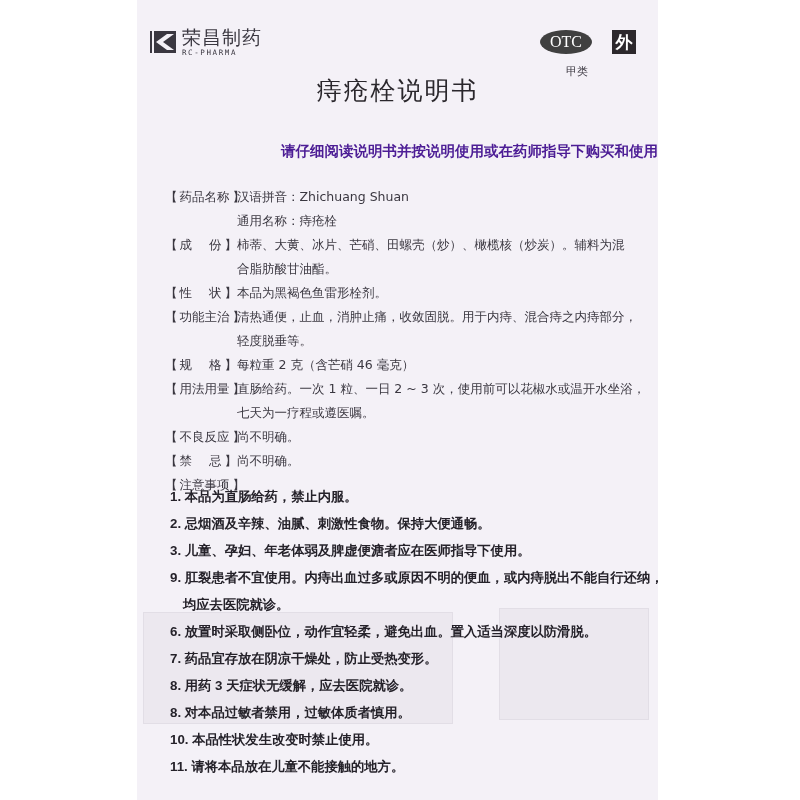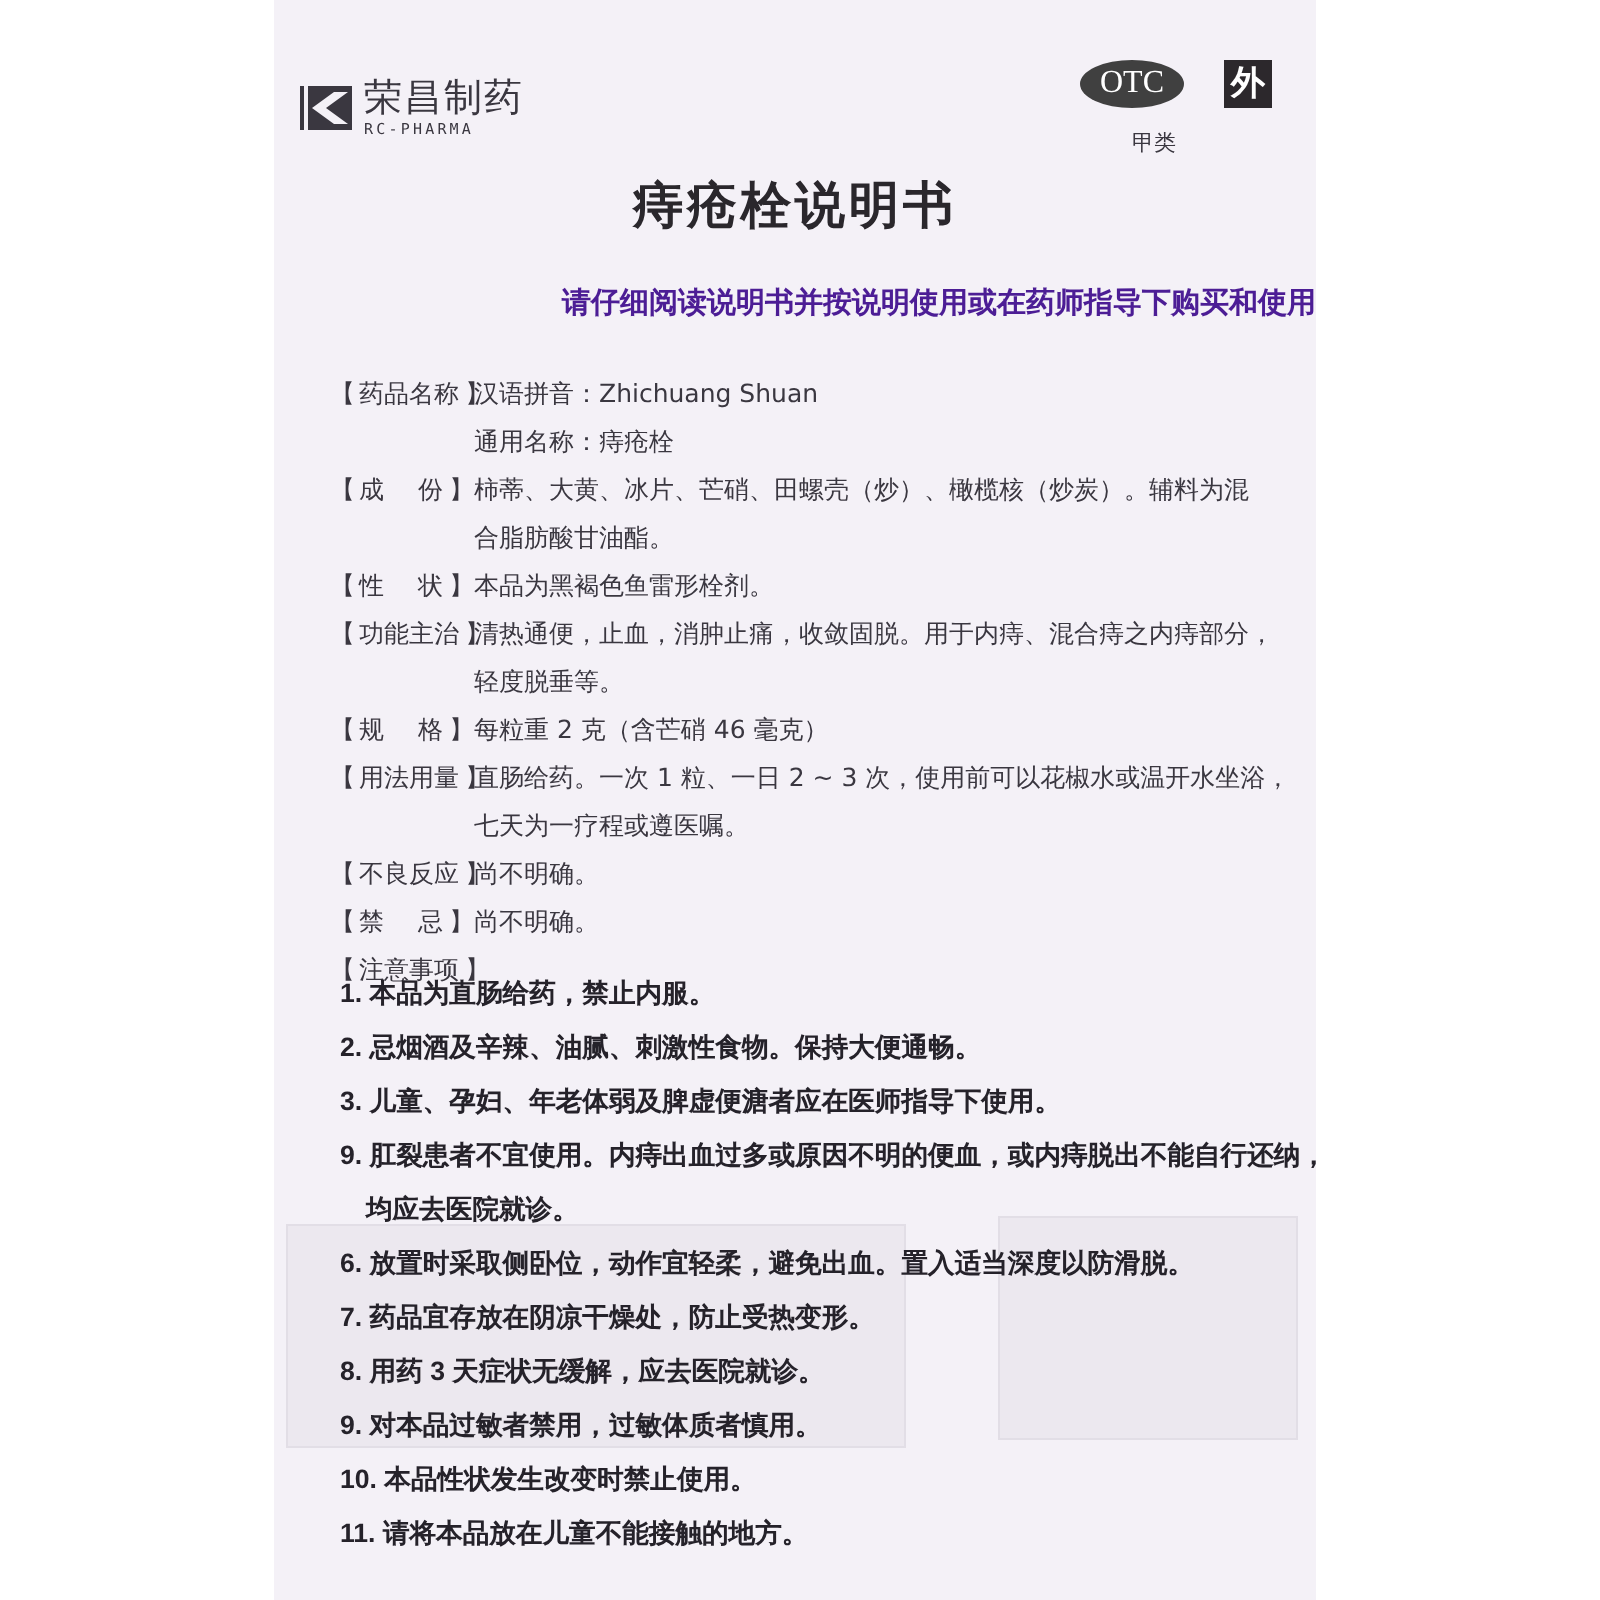--- a/index.html
+++ b/index.html
@@ -26,21 +26,21 @@
       background: rgba(200, 196, 206, 0.18);
       border: 1px solid rgba(190, 186, 196, 0.20);
     }
     .ghost.g1 { left: 6px; top: 612px; width: 308px; height: 110px; }
     .ghost.g2 { left: 362px; top: 608px; width: 148px; height: 110px; }
 
     
     .logo {
       position: absolute;
       left: 13px;
-      top: 40px;
+      top: 28px;
       display: flex;
       align-items: center;
     }
     .logo-mark {
       width: 22px;
       height: 22px;
       position: relative;
       margin-right: 6px;
       border-left: 2px solid #3a3740;
       padding-left: 2px;
@@ -94,24 +94,23 @@
       font-size: 11px;
       color: #3a3740;
     }
     .title {
       position: absolute;
       left: 0;
       width: 521px;
       top: 74px;
       text-align: center;
       font-size: 25px;
-      font-weight: bold;
+      font-weight: normal;
       letter-spacing: 2px;
       color: #2a272c;
-      margin-top: 12px;
     }
     .subtitle {
       position: absolute;
       left: 0;
       width: 521px;
       top: 142px;
       text-align: right;
       font-size: 14.5px;
       font-weight: bold;
       color: #4c1d95;
@@ -323,18 +322,18 @@
 
   <div class="list">
     <span class="item">1. 本品为直肠给药，禁止内服。</span>
     <span class="item">2. 忌烟酒及辛辣、油腻、刺激性食物。保持大便通畅。</span>
     <span class="item">3. 儿童、孕妇、年老体弱及脾虚便溏者应在医师指导下使用。</span>
     <span class="item">9. 肛裂患者不宜使用。内痔出血过多或原因不明的便血，或内痔脱出不能自行还纳，</span>
     <span class="cont">均应去医院就诊。</span>
     <span class="item">6. 放置时采取侧卧位，动作宜轻柔，避免出血。置入适当深度以防滑脱。</span>
     <span class="item">7. 药品宜存放在阴凉干燥处，防止受热变形。</span>
     <span class="item">8. 用药 3 天症状无缓解，应去医院就诊。</span>
-    <span class="item">9. 对本品过敏者禁用，过敏体质者慎用。</span>
+    <span class="item">8. 对本品过敏者禁用，过敏体质者慎用。</span>
     <span class="item">10. 本品性状发生改变时禁止使用。</span>
     <span class="item">11. 请将本品放在儿童不能接触的地方。</span>
 
   </div>
 </div>
 
 </body></html>

